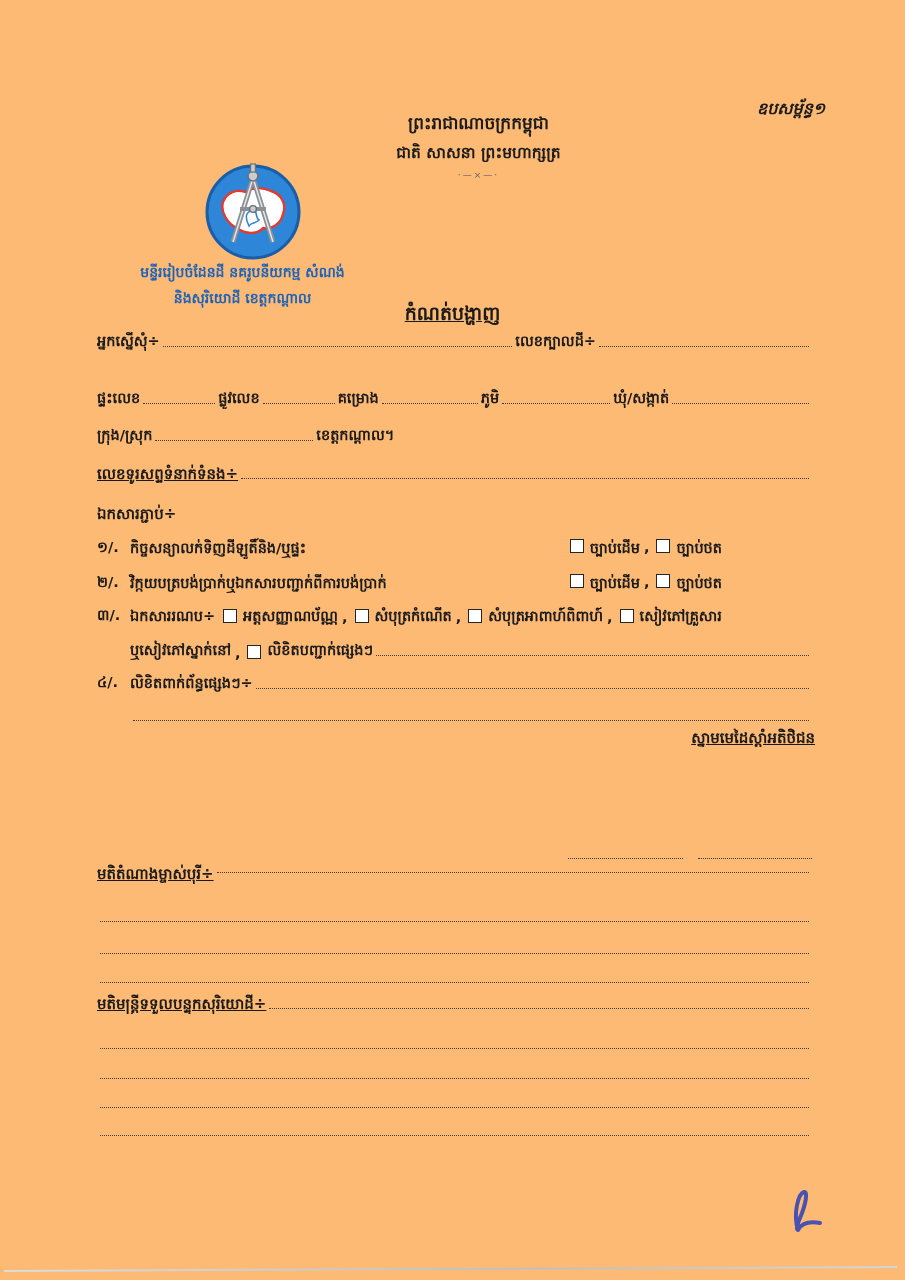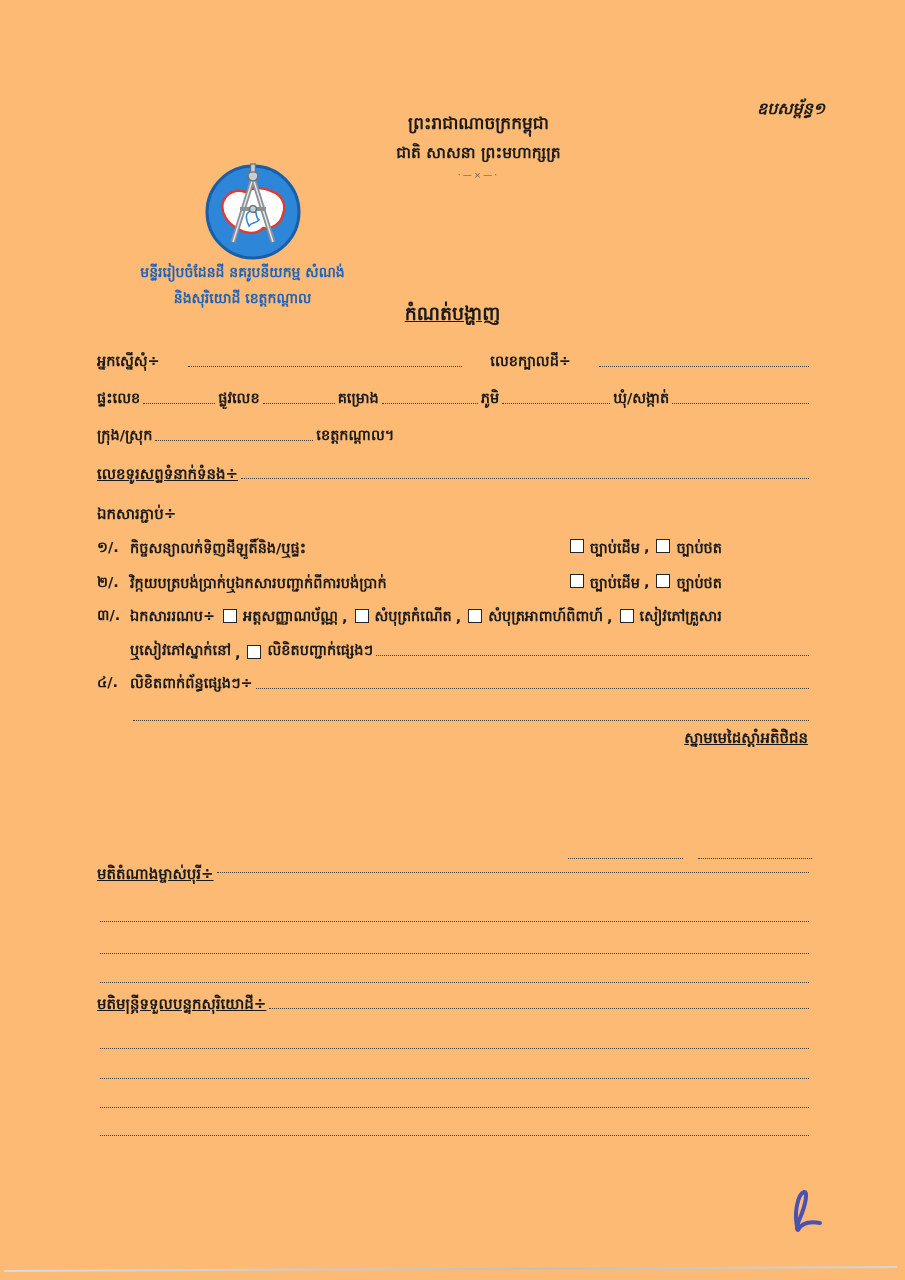--- a/index.html
+++ b/index.html
@@ -32,21 +32,21 @@
   .appendix{top:98px;right:80px;font-weight:700;font-size:16px;font-style:italic;}
   .kingdom{top:112px;padding-left:52px;font-size:17px;font-weight:700;}
   .motto{top:143px;padding-left:52px;font-size:15.5px;font-weight:700;text-align:center;}
   .ornament{top:170px;padding-left:52px;font-size:9px;color:#666;letter-spacing:2px;}
   .dept{
     top:260px;left:85px;width:315px;text-align:center;
     color:#1f63b8;font-weight:700;font-size:14px;line-height:1.85;
   }
   .title{top:301px;font-size:19px;font-weight:700;text-decoration:underline;}
   .section-h{top:504px;left:97px;font-size:15px;font-weight:700;}
-  .thumb{top:728px;right:97px;font-size:15px;font-weight:700;text-decoration:underline;}
+  .thumb{top:728px;right:90px;font-size:15px;font-weight:700;text-decoration:underline;}
   .scanline{
     position:absolute;top:1268px;left:4px;right:8px;height:1.5px;
     background:linear-gradient(to right,#dcdcdc 0%,#bfbfbf 60%,#d6d6d6 100%);
     transform:rotate(-0.25deg);
   }
 </style>
 </head>
 <body>
 
 <div class="page">
@@ -72,21 +72,21 @@
     </svg>
   </div>
 
   <div class="abs dept">
     <div>មន្ទីររៀបចំដែនដី នគរូបនីយកម្ម សំណង់</div>
     <div>និងសុរិយោដី ខេត្តកណ្តាល</div>
   </div>
 
   <div class="abs center title">កំណត់បង្ហាញ</div>
 
-  <div class="row" style="top:346px;gap:25px;">
+  <div class="row" style="top:326px;">
     <span class="lbl">អ្នកស្នើសុំ÷</span>
     <span class="dots"></span>
     <span class="lbl">លេខក្បាលដី÷</span>
     <span class="dots fx" style="width:210px;"></span>
   </div>
 
   <div class="row" style="top:383px;">
     <span class="lbl">ផ្ទះលេខ</span>
     <span class="dots fx" style="width:72px;"></span>
     <span class="lbl">ផ្លូវលេខ</span>

